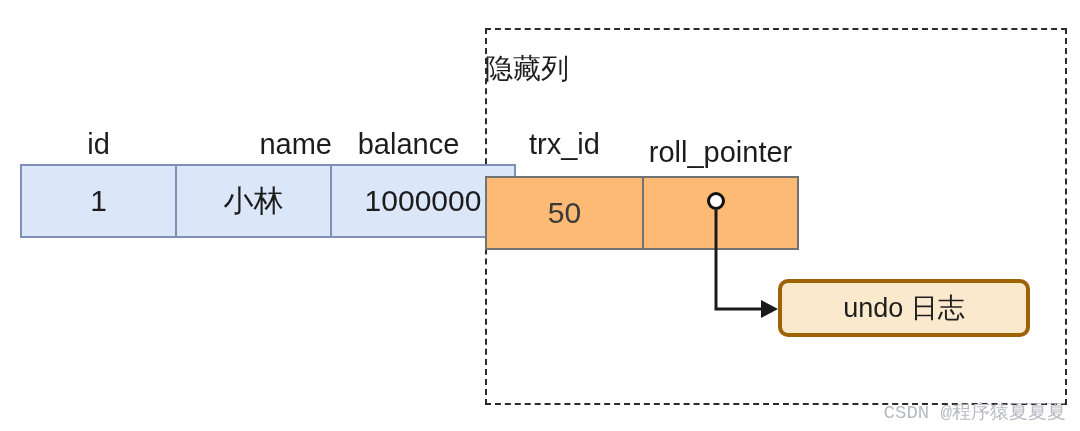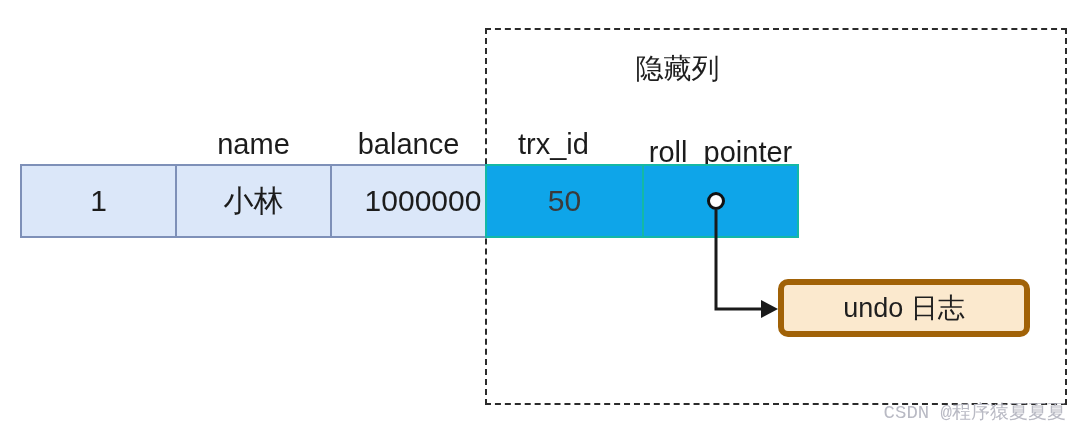--- a/index.html
+++ b/index.html
@@ -22,60 +22,61 @@
     top: 28px;
     width: 578px;
     height: 373px;
     border: 2px dashed #2b2b2b;
   }
   .diagram-title {
     position: absolute;
     left: 485px;
     top: 50px;
     width: 385px;
-    text-align: center;
+    text-align: left;
     font-size: 28px;
     color: #1f1f1f;
     white-space: nowrap;
   }
   
   .col-header {
     position: absolute;
     top: 128px;
     height: 32px;
     line-height: 32px;
     text-align: center;
     font-size: 29px;
     color: #1c1c1c;
     white-space: nowrap;
   }
   .hdr-0 { left: 20px;  width: 157px; }
-  .hdr-1 { left: 175px; width: 157px; }
+  .hdr-1 { left: 175px; width: 157px; text-align: right; }
   .hdr-2 { left: 330px; width: 157px; }
-  .hdr-3 { left: 474px; width: 159px; }
+  .hdr-3 { left: 485px; width: 159px; }
   .hdr-4 { left: 642px; width: 157px; margin-top: 8px; }
   
   .cell {
     position: absolute;
     top: 164px;
     height: 74px;
     box-sizing: border-box;
     display: flex;
     align-items: center;
     justify-content: center;
     font-size: 30px;
     color: #1c1c1c;
   }
   .cell-visible {
     background: #dbe7f9;
     border: 2px solid #7e90b8;
   }
   .cell-hidden {
-    background: #0ea5e9;
-    border: 2px solid #14b8a6;
+    background: #fdba74;
+    border: 2px solid #737373;
+    margin-top: 12px;
   }
   .cell-0 { left: 20px;  width: 157px; }
   .cell-1 { left: 175px; width: 157px; }
   .cell-2 { left: 330px; width: 186px; }
   .cell-3 { left: 485px; width: 159px; color: #3a3a3a; }
   .cell-4 { left: 642px; width: 157px; }
   
   .pointer-circle {
     position: absolute;
     left: 707px;
@@ -97,21 +98,21 @@
   }
   
   .undo-box {
     position: absolute;
     left: 778px;
     top: 279px;
     width: 252px;
     height: 58px;
     box-sizing: border-box;
     background: #fbe9ce;
-    border: 6px solid #a16207;
+    border: 4px solid #a16207;
     border-radius: 10px;
     display: flex;
     align-items: center;
     justify-content: center;
     font-size: 27px;
     color: #1f1f1f;
     white-space: nowrap;
   }
   
   .watermark {
@@ -126,20 +127,21 @@
 </style>
 </head>
 <body>
 
 <div class="canvas">
 
   <div class="dashed-box"></div>
 
   <div class="diagram-title">隐藏列</div>
 
+  <div class="col-header hdr-0">id</div>
   <div class="col-header hdr-1">name</div>
   <div class="col-header hdr-2">balance</div>
   <div class="col-header hdr-3">trx_id</div>
   <div class="col-header hdr-4">roll_pointer</div>
 
   <div class="cell cell-visible cell-0">1</div>
   <div class="cell cell-visible cell-1">小林</div>
   <div class="cell cell-visible cell-2">1000000</div>
   <div class="cell cell-hidden  cell-3">50</div>
   <div class="cell cell-hidden  cell-4"></div>

